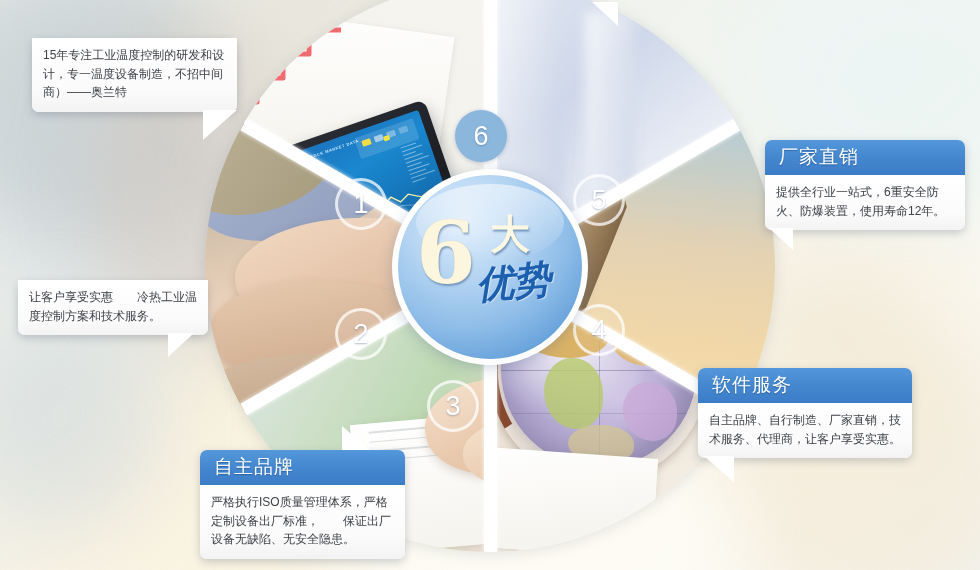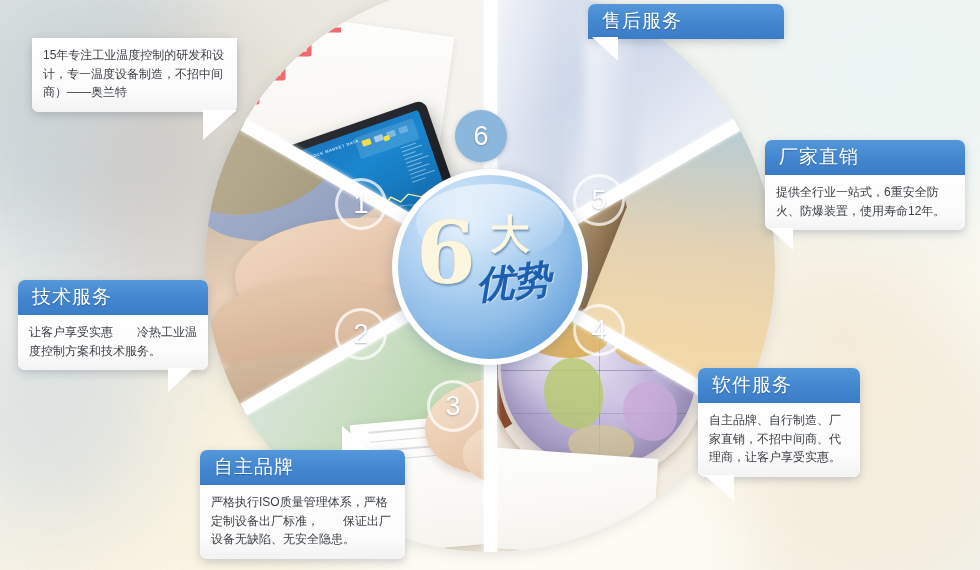--- a/index.html
+++ b/index.html
@@ -562,39 +562,37 @@
       </div>
     </div>
   </div>
 
   <div class="callout" style="left:32px; top:38px; width:205px;">
     <div class="callout-body">15年专注工业温度控制的研发和设计，专一温度设备制造，不招中间商）——奥兰特</div>
     <div class="tail tail-dr" style="left:171px; top:100%; margin-top:-2px;"></div>
   </div>
 
   <div class="callout" style="left:18px; top:280px; width:190px;">
-    <div class="callout-head">技术服务</div>
     <div class="callout-body">让客户享受实惠　　冷热工业温度控制方案和技术服务。</div>
     <div class="tail tail-dr" style="left:150px; top:100%; margin-top:-2px; border-top-width:24px; border-right-width:26px;"></div>
   </div>
 
   <div class="callout" style="left:200px; top:450px; width:205px;">
     <div class="callout-head">自主品牌</div>
     <div class="callout-body">严格执行ISO质量管理体系，严格定制设备出厂标准，　　保证出厂设备无缺陷、无安全隐患。</div>
     <div class="tail tail-ur" style="left:142px; top:-24px; border-bottom-width:24px; border-right-width:28px;"></div>
   </div>
 
-  <div class="callout" style="left:698px; top:368px; width:162px;">
+  <div class="callout" style="left:698px; top:368px; width:214px;">
     <div class="callout-head">软件服务</div>
-    <div class="callout-body">自主品牌、自行制造、厂家直销，不招中间商、代理商，让客户享受实惠。</div>
+    <div class="callout-body">自主品牌、自行制造、厂家直销，技术服务、代理商，让客户享受实惠。</div>
     <div class="tail tail-dl" style="left:6px; top:100%; margin-top:-2px;"></div>
   </div>
 
   <div class="callout" style="left:588px; top:4px; width:196px;">
-    <div class="callout-head">售后服务</div>
     <div class="tail tail-dl" style="left:4px; top:100%; margin-top:-2px; border-top-width:24px; border-left-width:26px;"></div>
   </div>
 
   <div class="callout" style="left:765px; top:140px; width:200px;">
     <div class="callout-head">厂家直销</div>
     <div class="callout-body">提供全行业一站式，6重安全防火、防爆装置，使用寿命12年。</div>
     <div class="tail tail-dl" style="left:4px; top:100%; margin-top:-2px; border-top-width:22px; border-left-width:24px;"></div>
   </div>
 
 </div>

